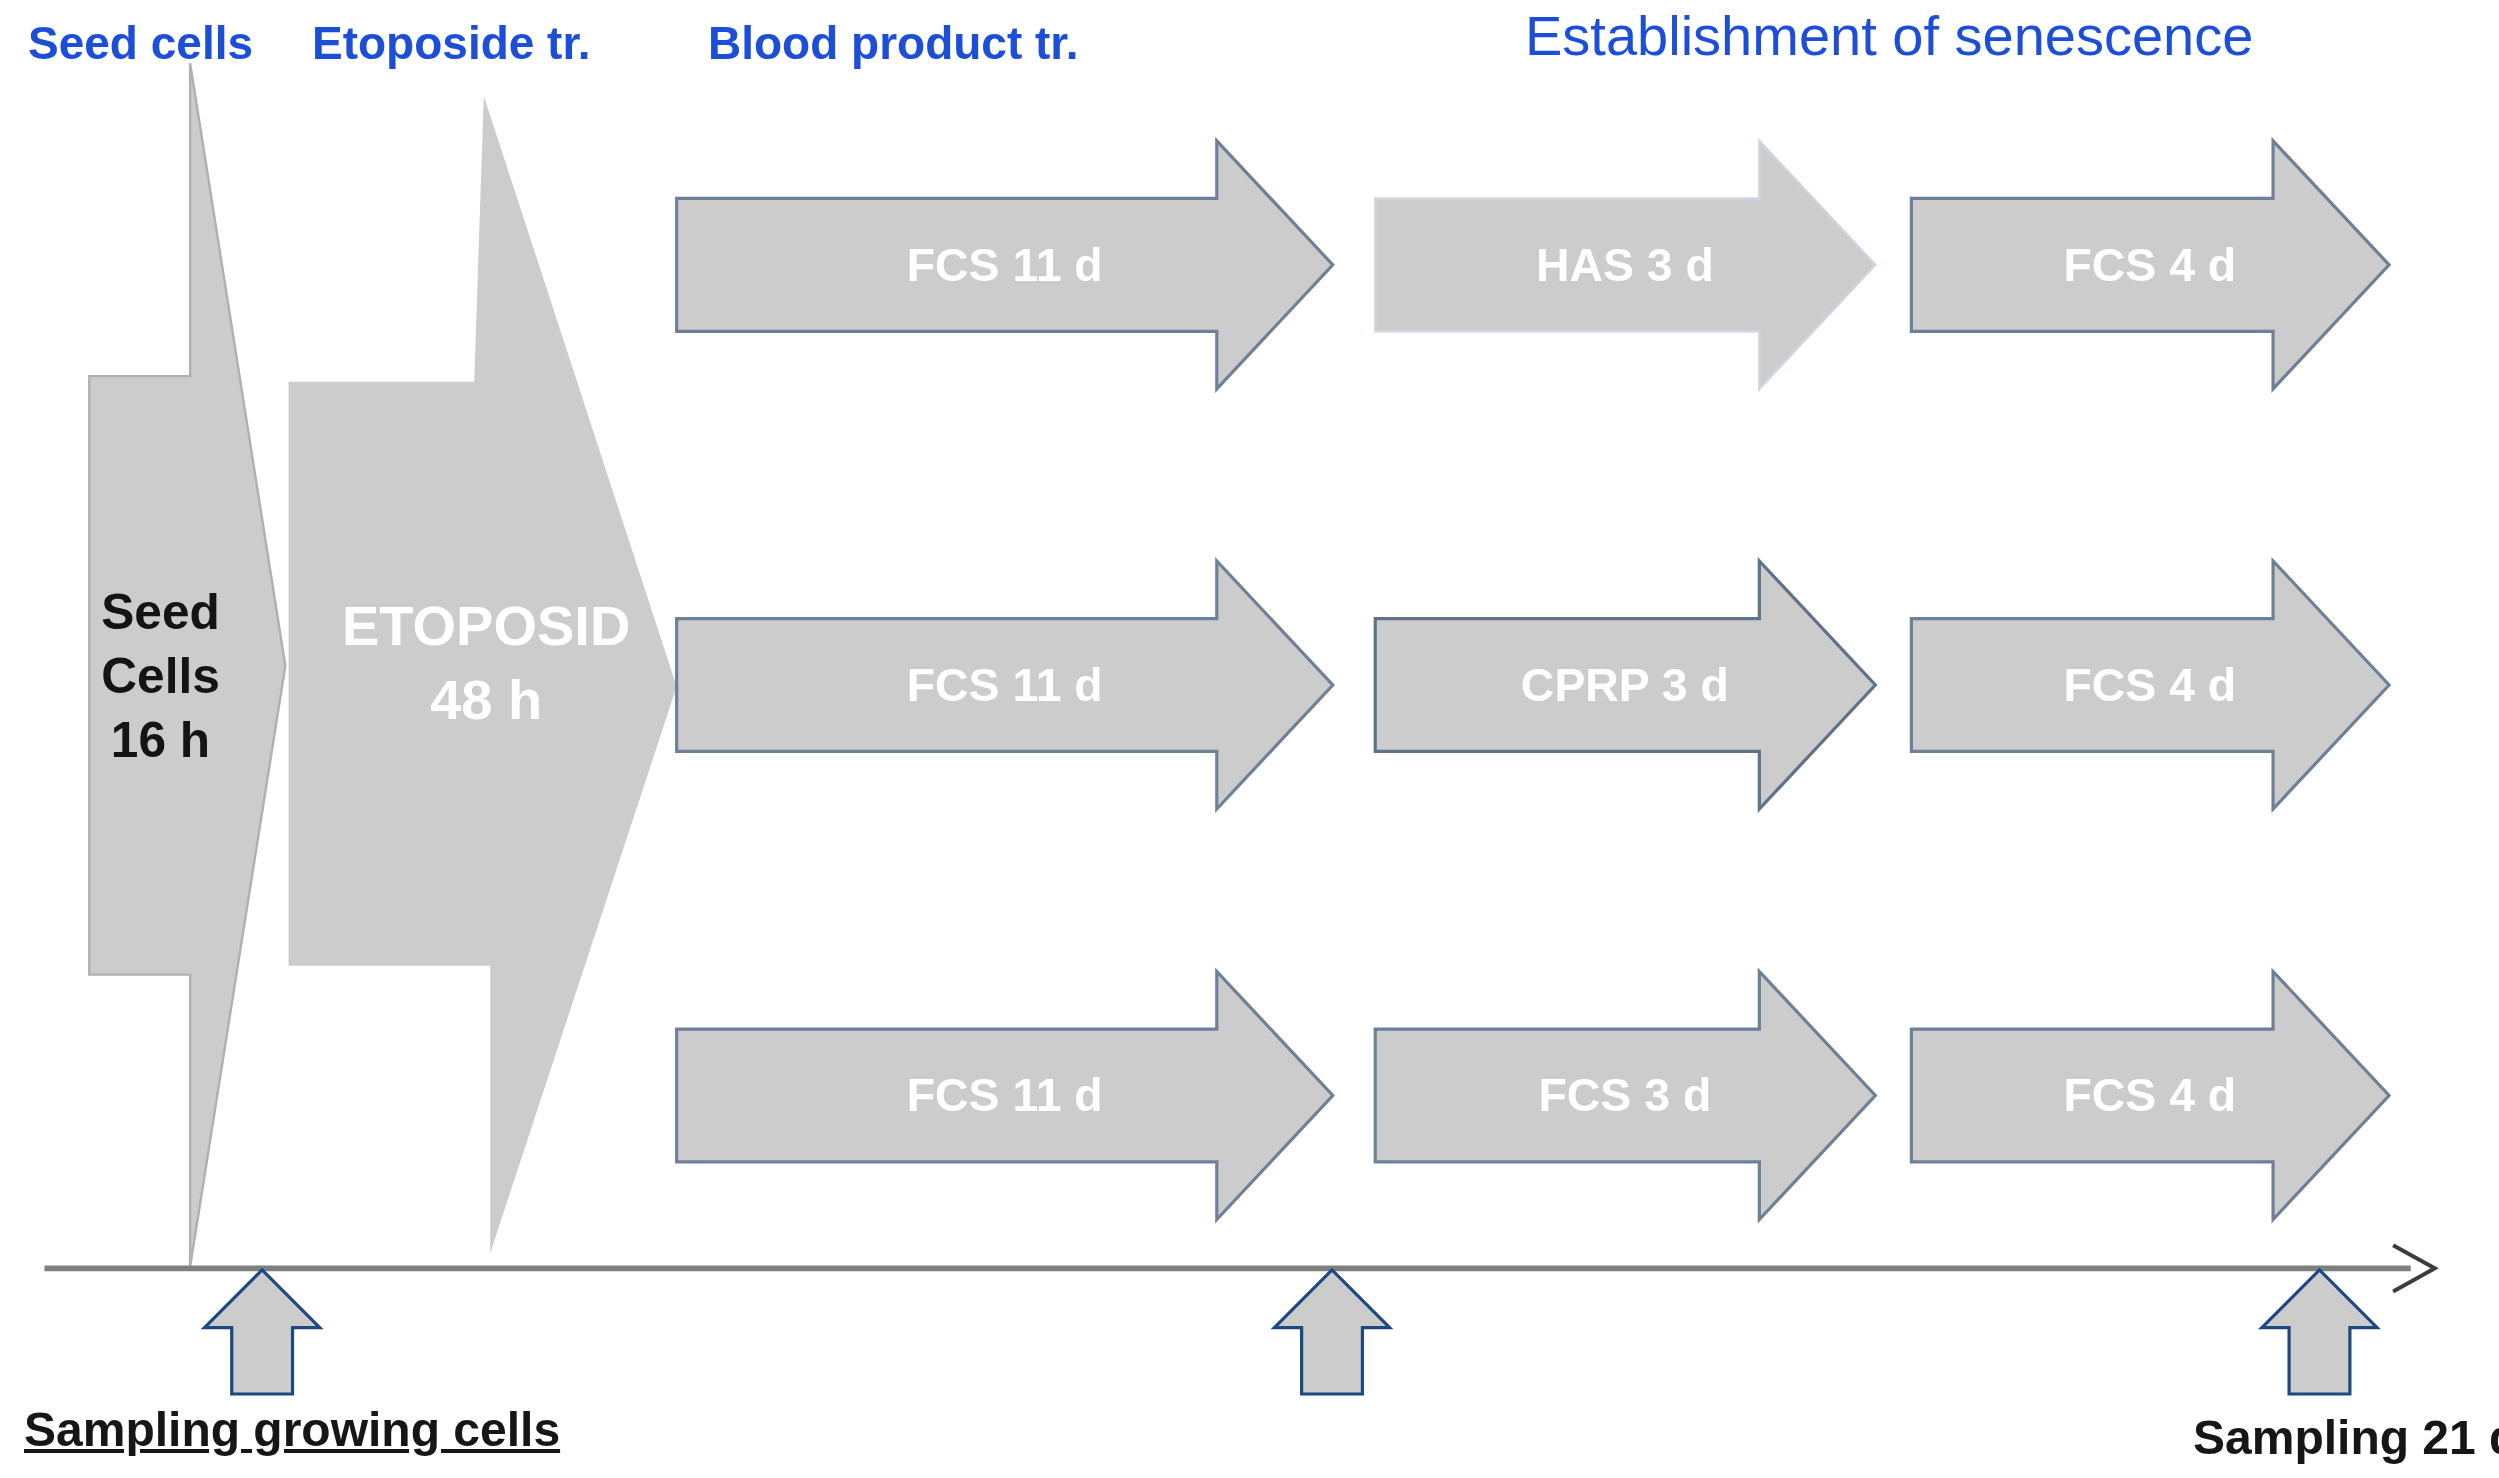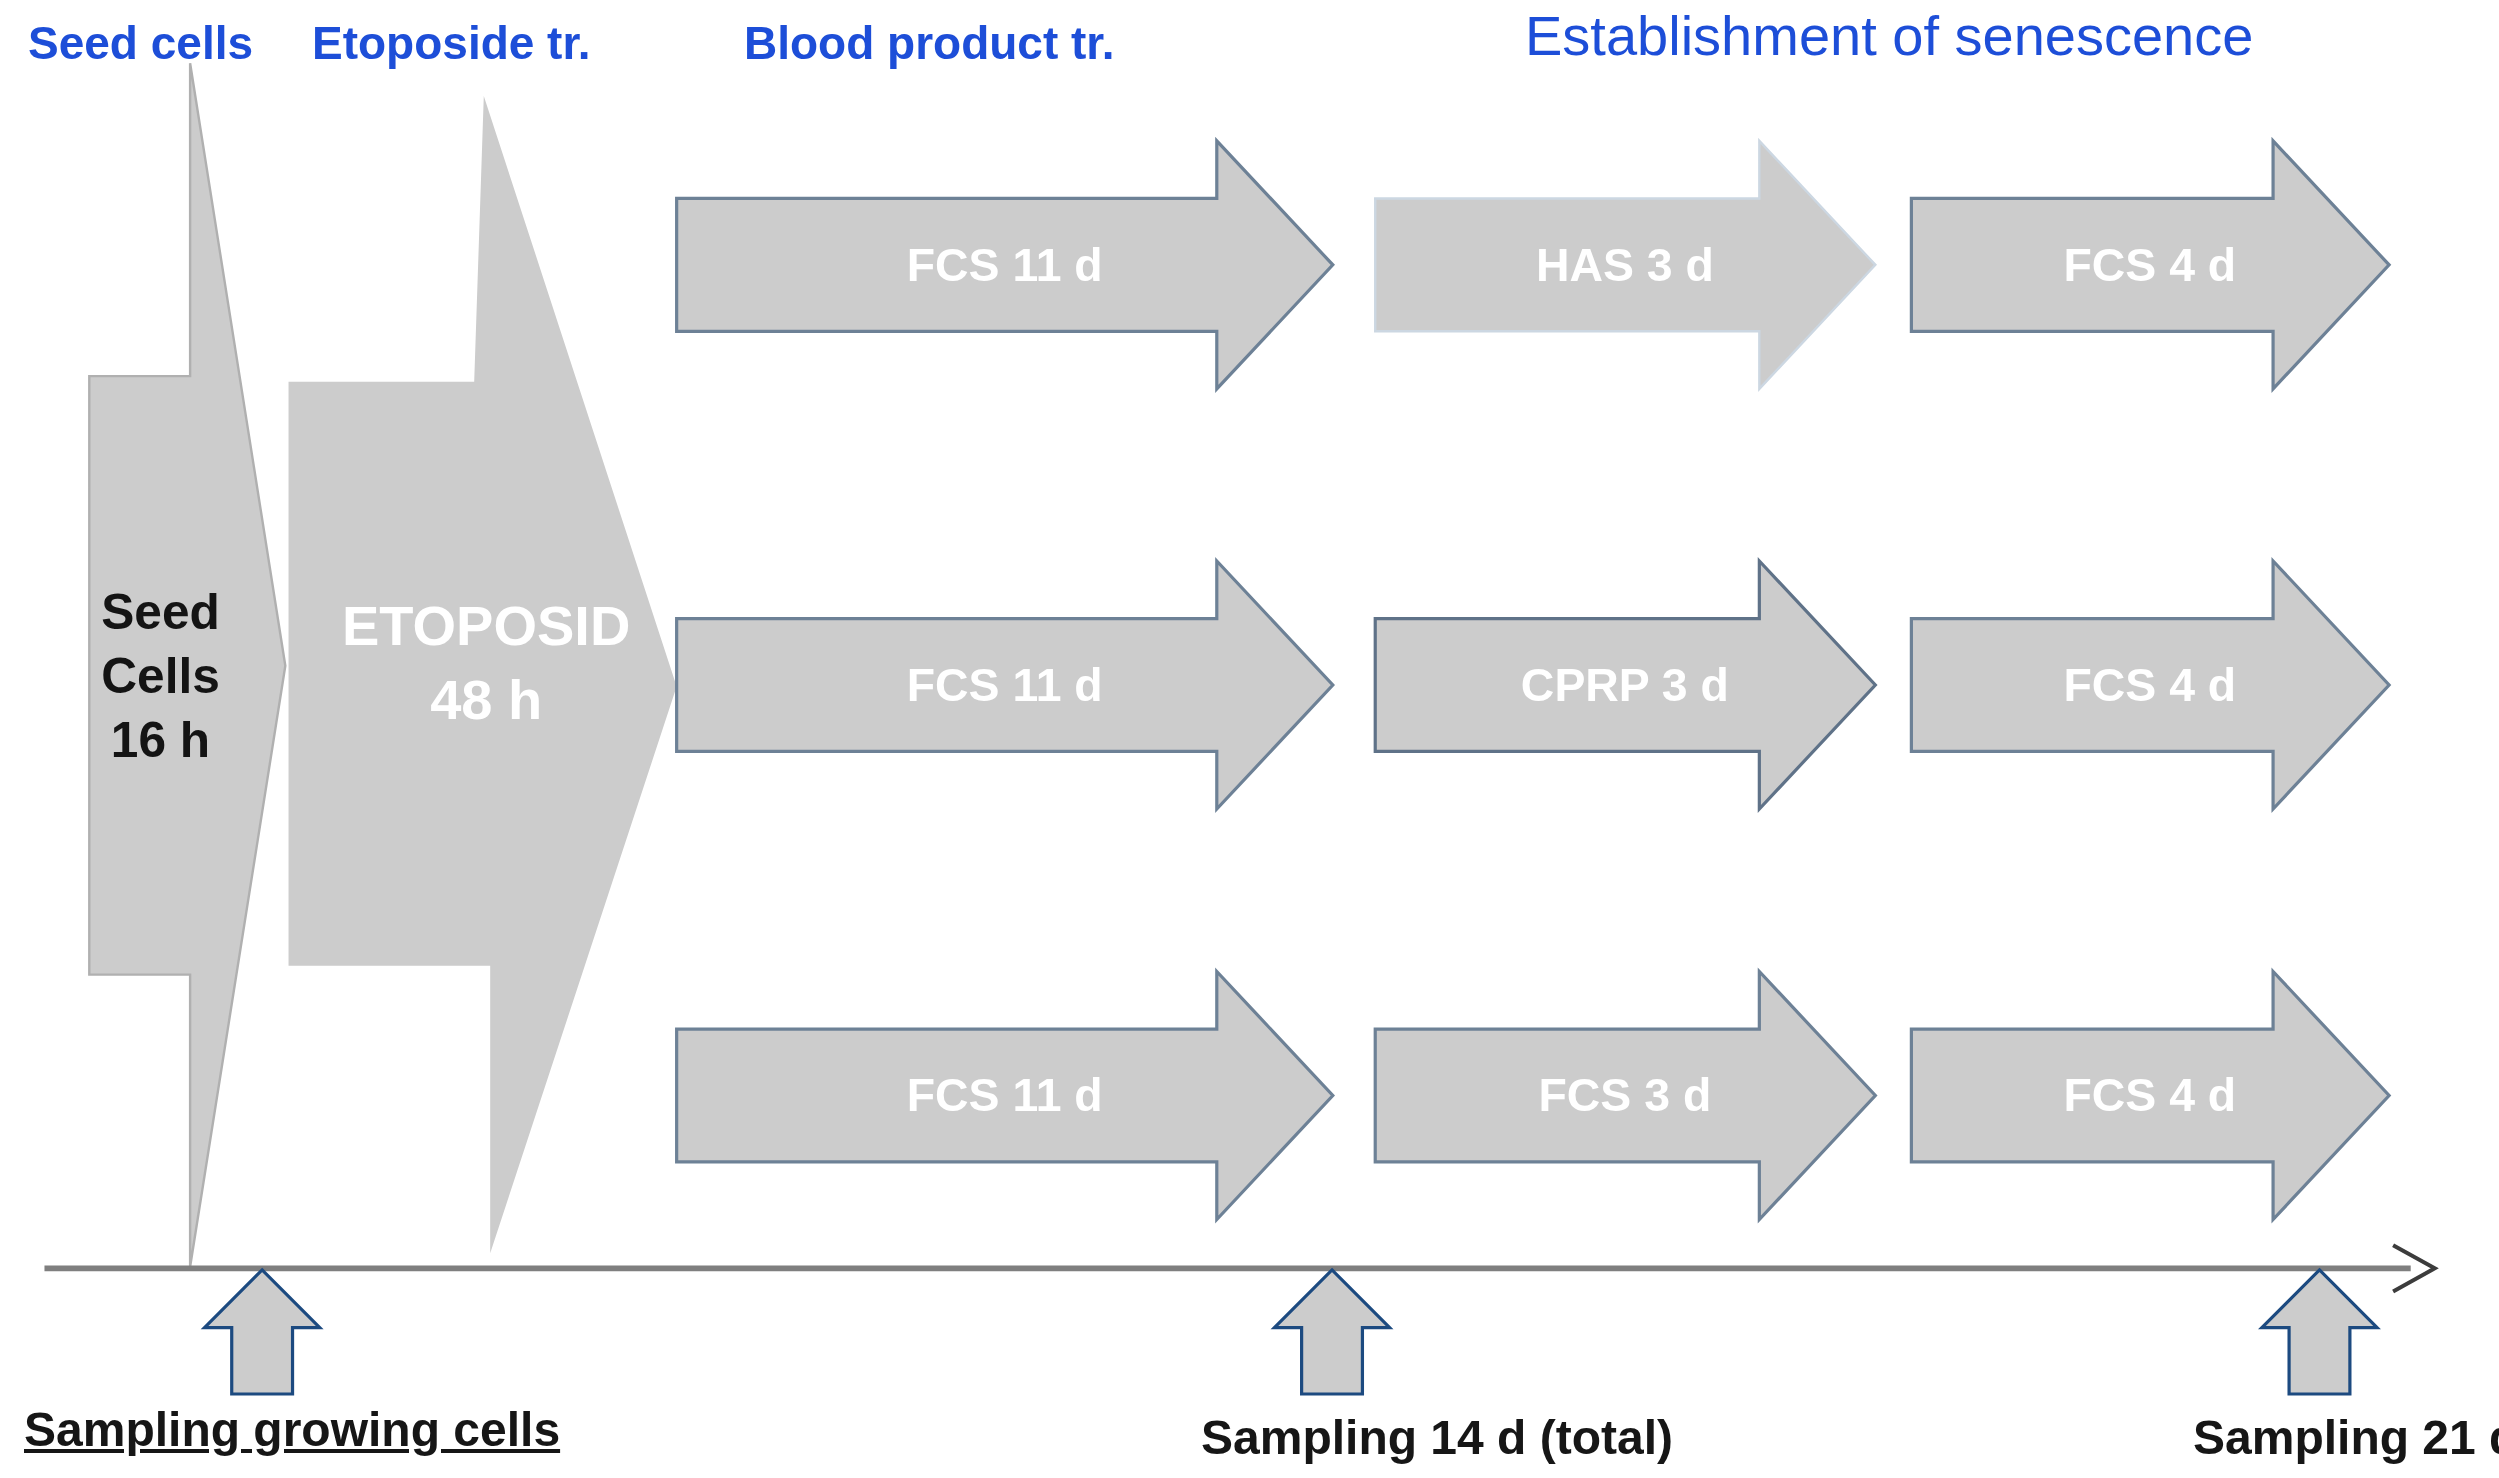--- a/index.html
+++ b/index.html
@@ -98,21 +98,20 @@
     <text class="step-label" x="2030" y="856" text-anchor="middle" dominant-baseline="central">CPRP 3 d</text>
     <text class="step-label" x="2686" y="856" text-anchor="middle" dominant-baseline="central">FCS 4 d</text>
 
     <text class="step-label" x="1255" y="1369" text-anchor="middle" dominant-baseline="central">FCS 11 d</text>
     <text class="step-label" x="2030" y="1369" text-anchor="middle" dominant-baseline="central">FCS 3 d</text>
     <text class="step-label" x="2686" y="1369" text-anchor="middle" dominant-baseline="central">FCS 4 d</text>
   </svg>
 
   <div class="toplabel" style="left:28px; top:16px;">Seed cells</div>
   <div class="toplabel" style="left:312px; top:16px;">Etoposide tr.</div>
-  <div class="toplabel" style="left:744px; top:16px;">Blood product tr.</div>
+  <div class="toplabel" style="left:708px; top:16px;">Blood product tr.</div>
   <div class="toplabel light" style="left:1525px; top:3px;">Establishment of senescence</div>
 
   <div class="bottomlabel" style="left:24px; top:1402px;text-decoration:underline;">Sampling growing cells</div>
-  <div class="bottomlabel" style="left:1201px; top:1410px;">Sampling 14 d (total)</div>
   <div class="bottomlabel" style="left:2193px; top:1410px;">Sampling 21 d</div>
 
 </div>
 
 
 </body></html>

